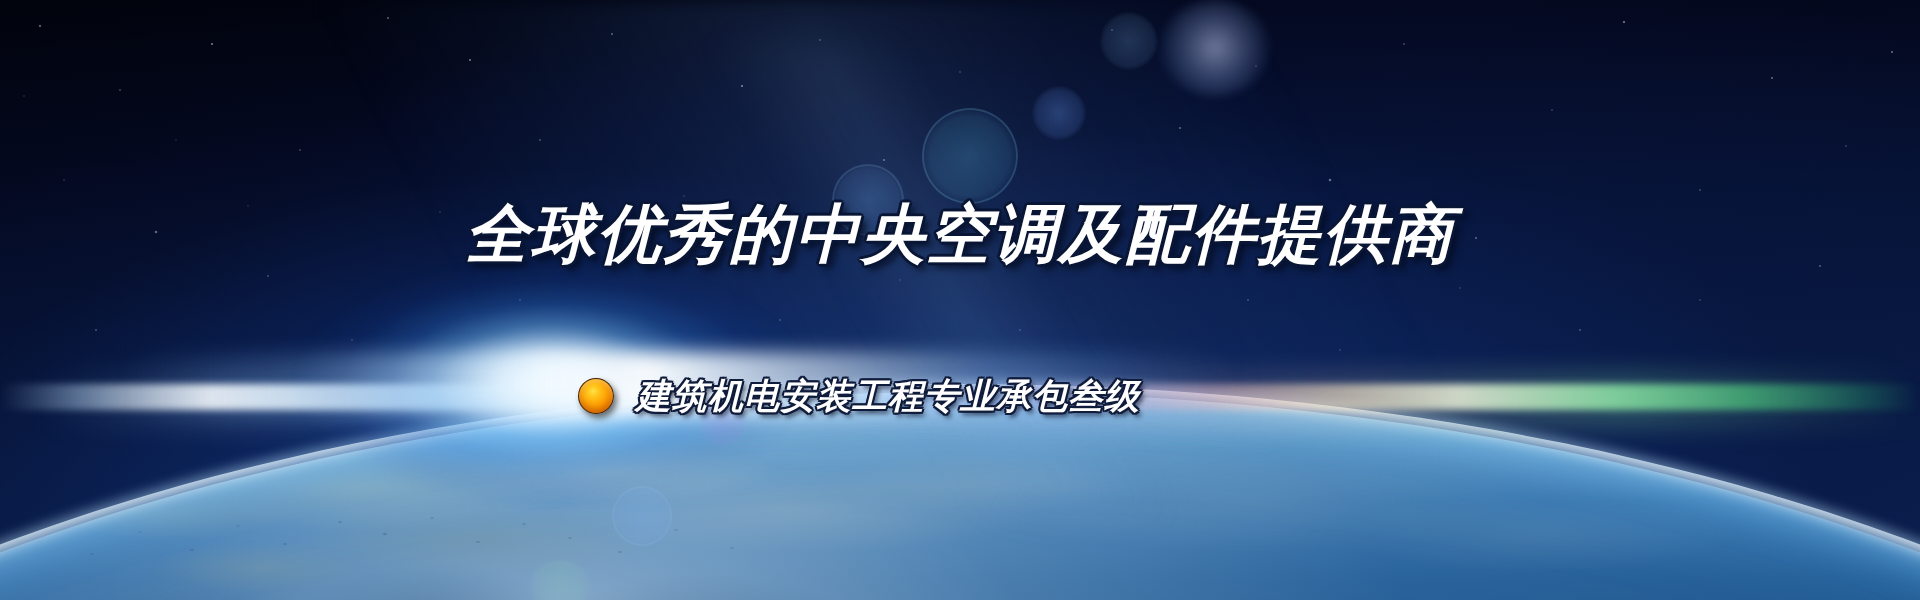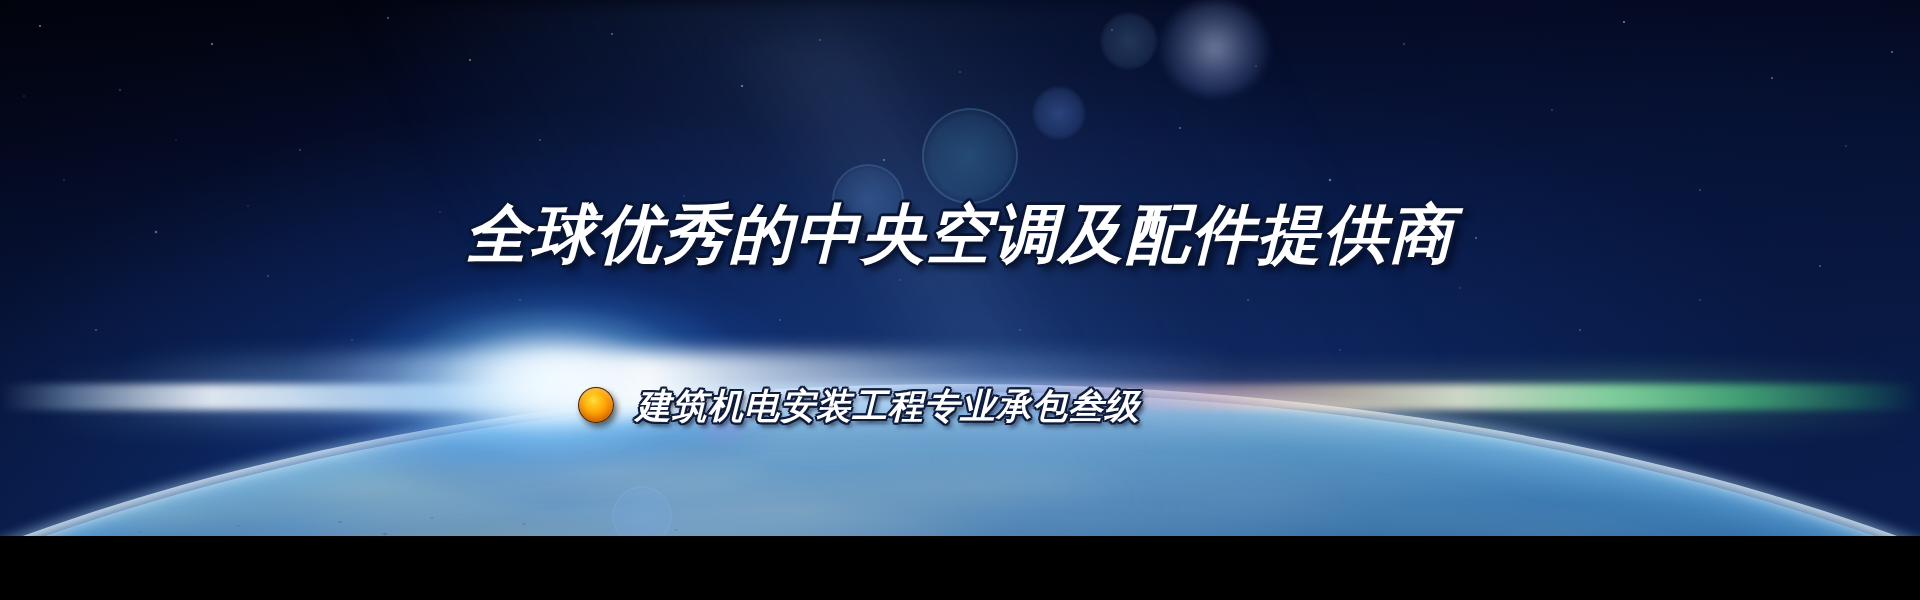--- a/index.html
+++ b/index.html
@@ -8,21 +8,21 @@
     padding: 0;
     background: #000;
   }
   body {
     font-family: "Liberation Sans", "DejaVu Sans", sans-serif;
   }
 
   #banner {
     position: relative;
     width: 1920px;
-    height: 536px;
+    height: 600px;
     overflow: hidden;
     background: #6d28d9;
   }
 
   
   .layer {
     position: absolute;
     inset: 0;
     pointer-events: none;
   }
@@ -364,21 +364,20 @@
     position: absolute;
     left: 578px;
     top: 378px;
     margin: 0;
     padding: 0;
     list-style: none;
   }
 
   .bullet-row {
     display: flex;
-    align-items: center;
     height: 54px;
   }
 
   .bullet-dot {
     flex: 0 0 auto;
     width: 34px;
     height: 34px;
     border-radius: 50%;
     background:
       radial-gradient(circle at 42% 36%,

